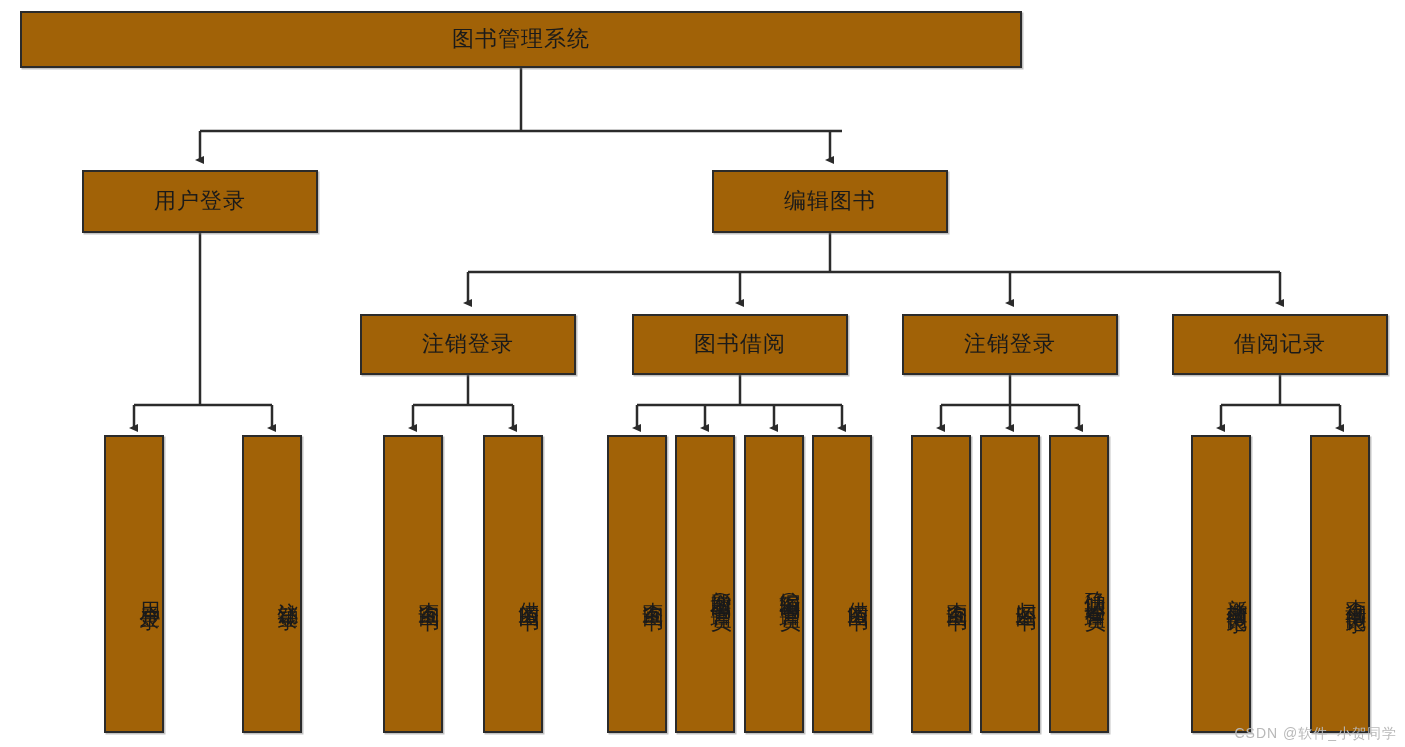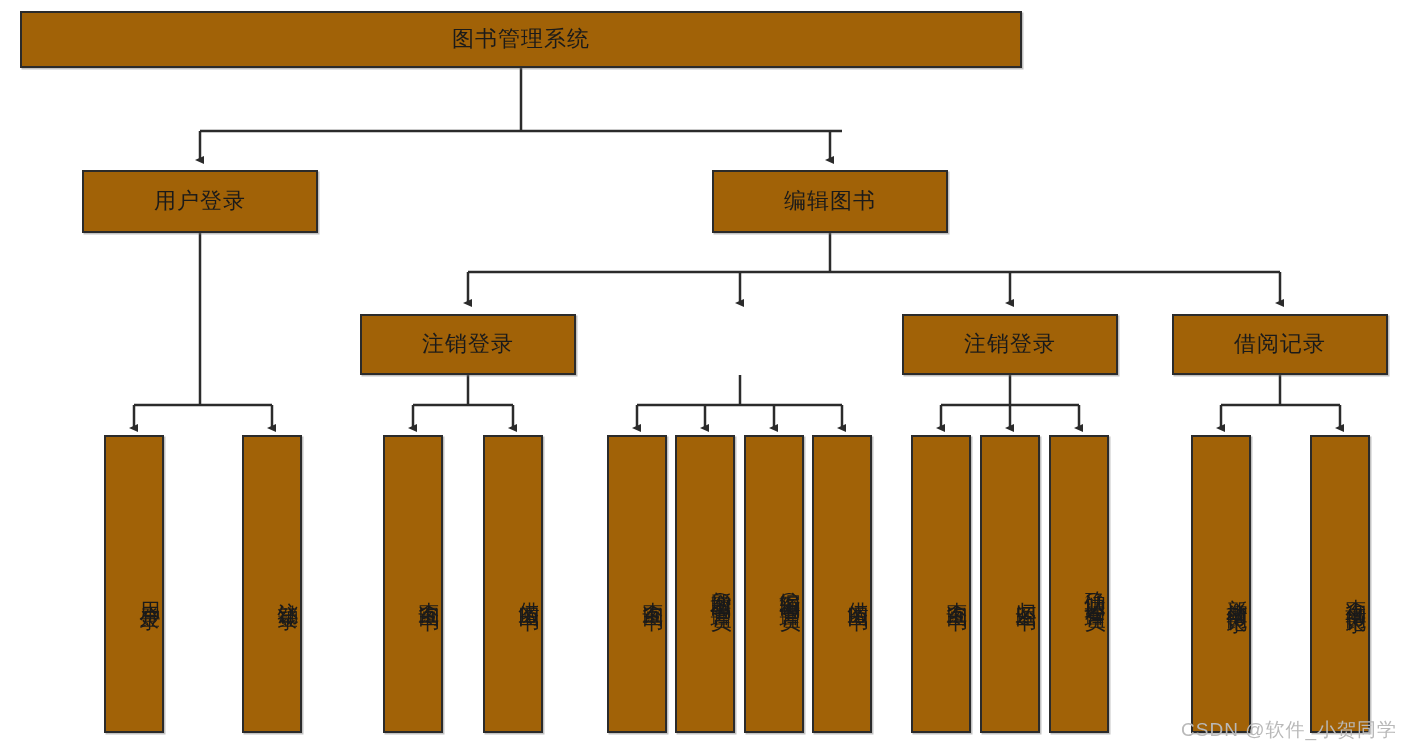--- a/index.html
+++ b/index.html
@@ -57,21 +57,21 @@
     padding-top: 6px;
   }
   .node .label {
     display: block;
     white-space: nowrap;
   }
   #watermark {
     position: absolute;
     right: 8px;
     bottom: 4px;
-    font-size: 19px;
+    font-size: 14px;
     color: #b9b9b9;
     letter-spacing: 1px;
     user-select: none;
     white-space: nowrap;
   }
 </style>
 </head>
 <body>
 
 <div id="diagram-root">
@@ -133,20 +133,23 @@
   <div class="node horizontal" style="left:82px; top:170px; width:236px; height:63px;">
     <span class="label">用户登录</span>
   </div>
   <div class="node horizontal" style="left:712px; top:170px; width:236px; height:63px;">
     <span class="label">编辑图书</span>
   </div>
 
   <div class="node horizontal" style="left:360px; top:314px; width:216px; height:61px;">
     <span class="label">注销登录</span>
   </div>
+  <div class="node horizontal" style="left:632px; top:314px; width:216px; height:61px;">
+    <span class="label">图书借阅</span>
+  </div>
   <div class="node horizontal" style="left:902px; top:314px; width:216px; height:61px;">
     <span class="label">注销登录</span>
   </div>
   <div class="node horizontal" style="left:1172px; top:314px; width:216px; height:61px;">
     <span class="label">借阅记录</span>
   </div>
 
   <div class="node vertical" style="left:104px; top:435px; width:60px; height:298px;">
     <span class="label">用户登录</span>
   </div>

